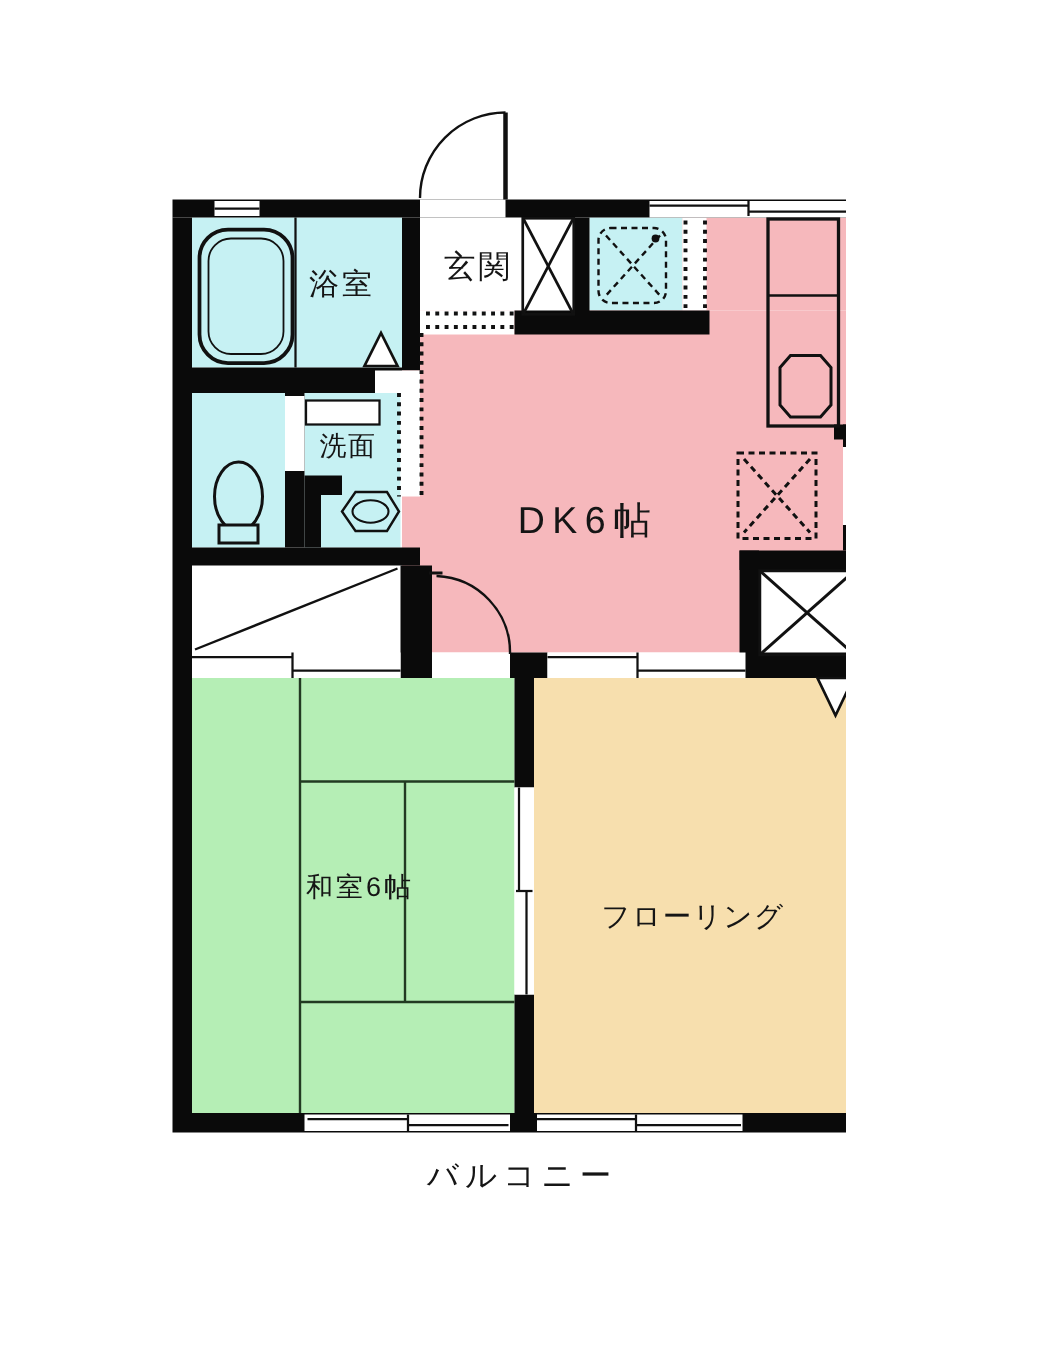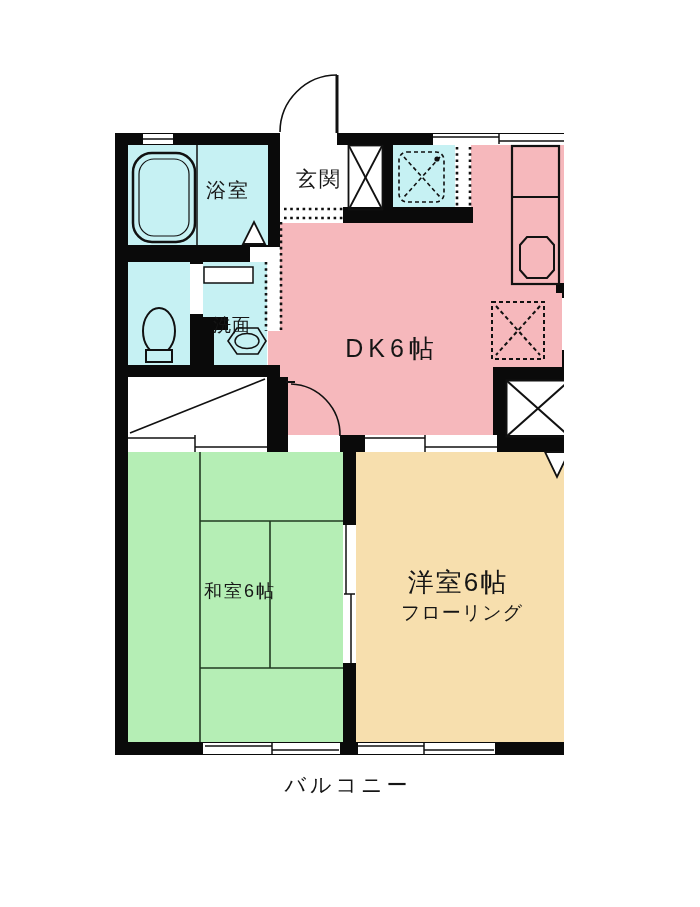--- a/index.html
+++ b/index.html
@@ -9,21 +9,21 @@
   .white{position:absolute;background:#ffffff;}
   .room{position:absolute;}
   .wet{background:#c6f1f3;}
   .pink{background:#f6b8bc;}
   .green{background:#b5eeb5;}
   .tan{background:#f7dfae;}
   svg.overlay{position:absolute;left:0;top:0;width:700px;height:907px;pointer-events:none;}
   .label{position:absolute;transform:translate(-50%,-50%);white-space:nowrap;color:#151515;
          text-align:center;line-height:1;}
   .lbl-bath{font-size:20px;letter-spacing:2px;}
-  .lbl-wash{font-size:18px;letter-spacing:1px;margin-top:28px;}
+  .lbl-wash{font-size:18px;letter-spacing:1px;}
   .lbl-genkan{font-size:21px;letter-spacing:2px;}
   .lbl-dk{font-size:25px;letter-spacing:5px;}
   .lbl-washitsu{font-size:18px;letter-spacing:2px;}
   .lbl-yoshitsu{font-size:26px;letter-spacing:2px;}
   .lbl-flooring{font-size:19px;letter-spacing:1px;}
   .lbl-balcony{font-size:21px;letter-spacing:4px;text-align:right;}
   .lbl-north{font-size:28px;font-weight:bold;transform:translate(-50%,-50%) skewX(-6deg);}
 </style>
 </head>
 <body>
@@ -190,18 +190,17 @@
       <circle cx="641" cy="793" r="38" fill="#fff" stroke="#111" stroke-width="3.5"></circle>
       <polygon points="658,761 608,812 643,830" fill="#111"></polygon>
     </g>
   </svg>
 
   <div class="label lbl-bath" style="left:228px;top:190px">浴室</div>
   <div class="label lbl-wash" style="left:232px;top:297px">洗面</div>
   <div class="label lbl-genkan" style="left:319px;top:178px">玄関</div>
   <div class="label lbl-dk" style="left:392px;top:348px">DK6帖</div>
   <div class="label lbl-washitsu" style="left:240px;top:591px">和室6帖</div>
-  <div class="label lbl-yoshitsu" style="left:458px;top:582px">洋室6帖</div>
   <div class="label lbl-flooring" style="left:462px;top:612px">フローリング</div>
   <div class="label lbl-balcony" style="left:348px;top:784px">バルコニー</div>
   <div class="label lbl-north" style="left:660px;top:740px">N</div>
 
 </div>
 
 </body></html>

